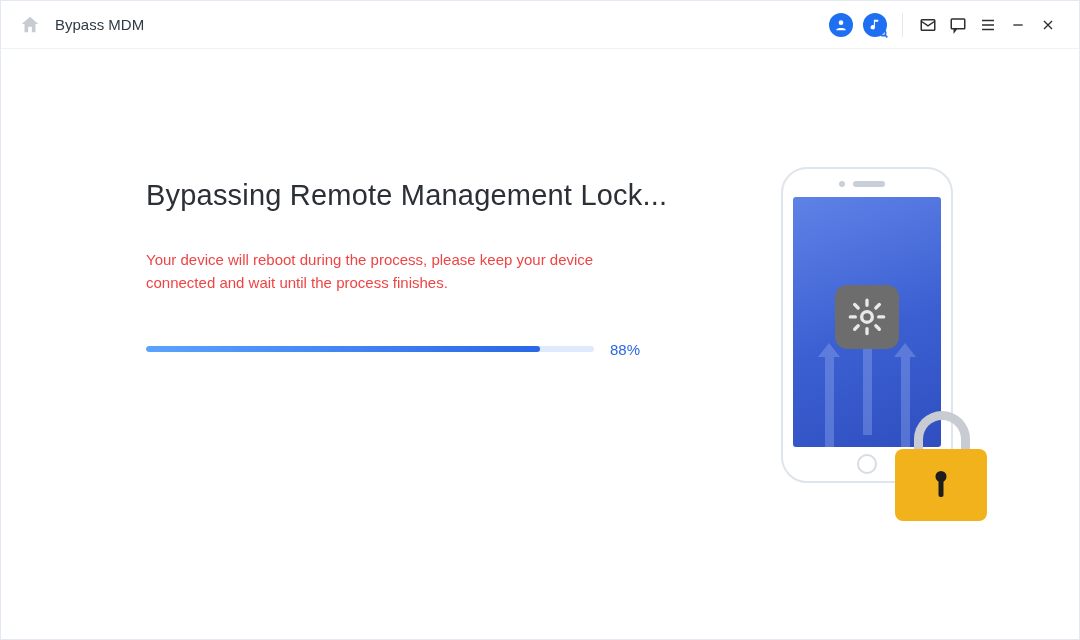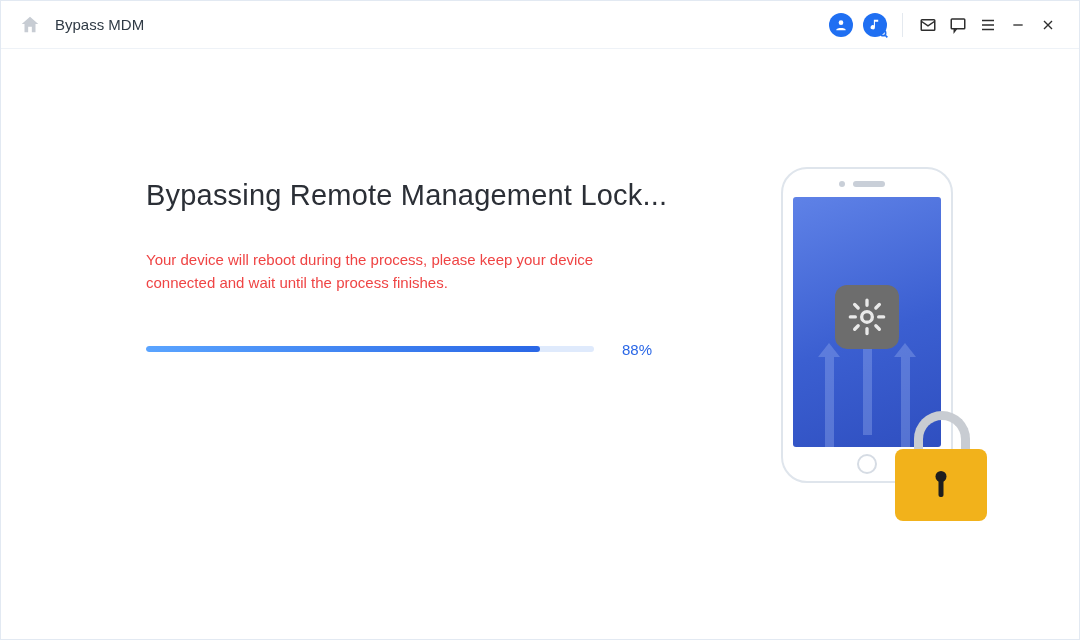--- a/index.html
+++ b/index.html
@@ -46,21 +46,21 @@
     margin-bottom: 36px;
   }
   .subtext {
     font-size: 15px;
     color: #ef4444;
     line-height: 1.55;
     max-width: 480px;
     margin-bottom: 46px;
   }
   .progress-row {
-    display:flex; align-items:center; gap: 28px;
+    display:flex; align-items:center; gap: 16px;
   }
   .progress-track {
     width: 448px; height: 6px; border-radius: 4px;
     background:#dfeafc;
     position: relative; overflow:hidden;
   }
   .progress-fill {
     height: 100%;
     background: linear-gradient(90deg, #5aa4ff 0%, #2a67e6 100%);
     border-radius: 4px;

